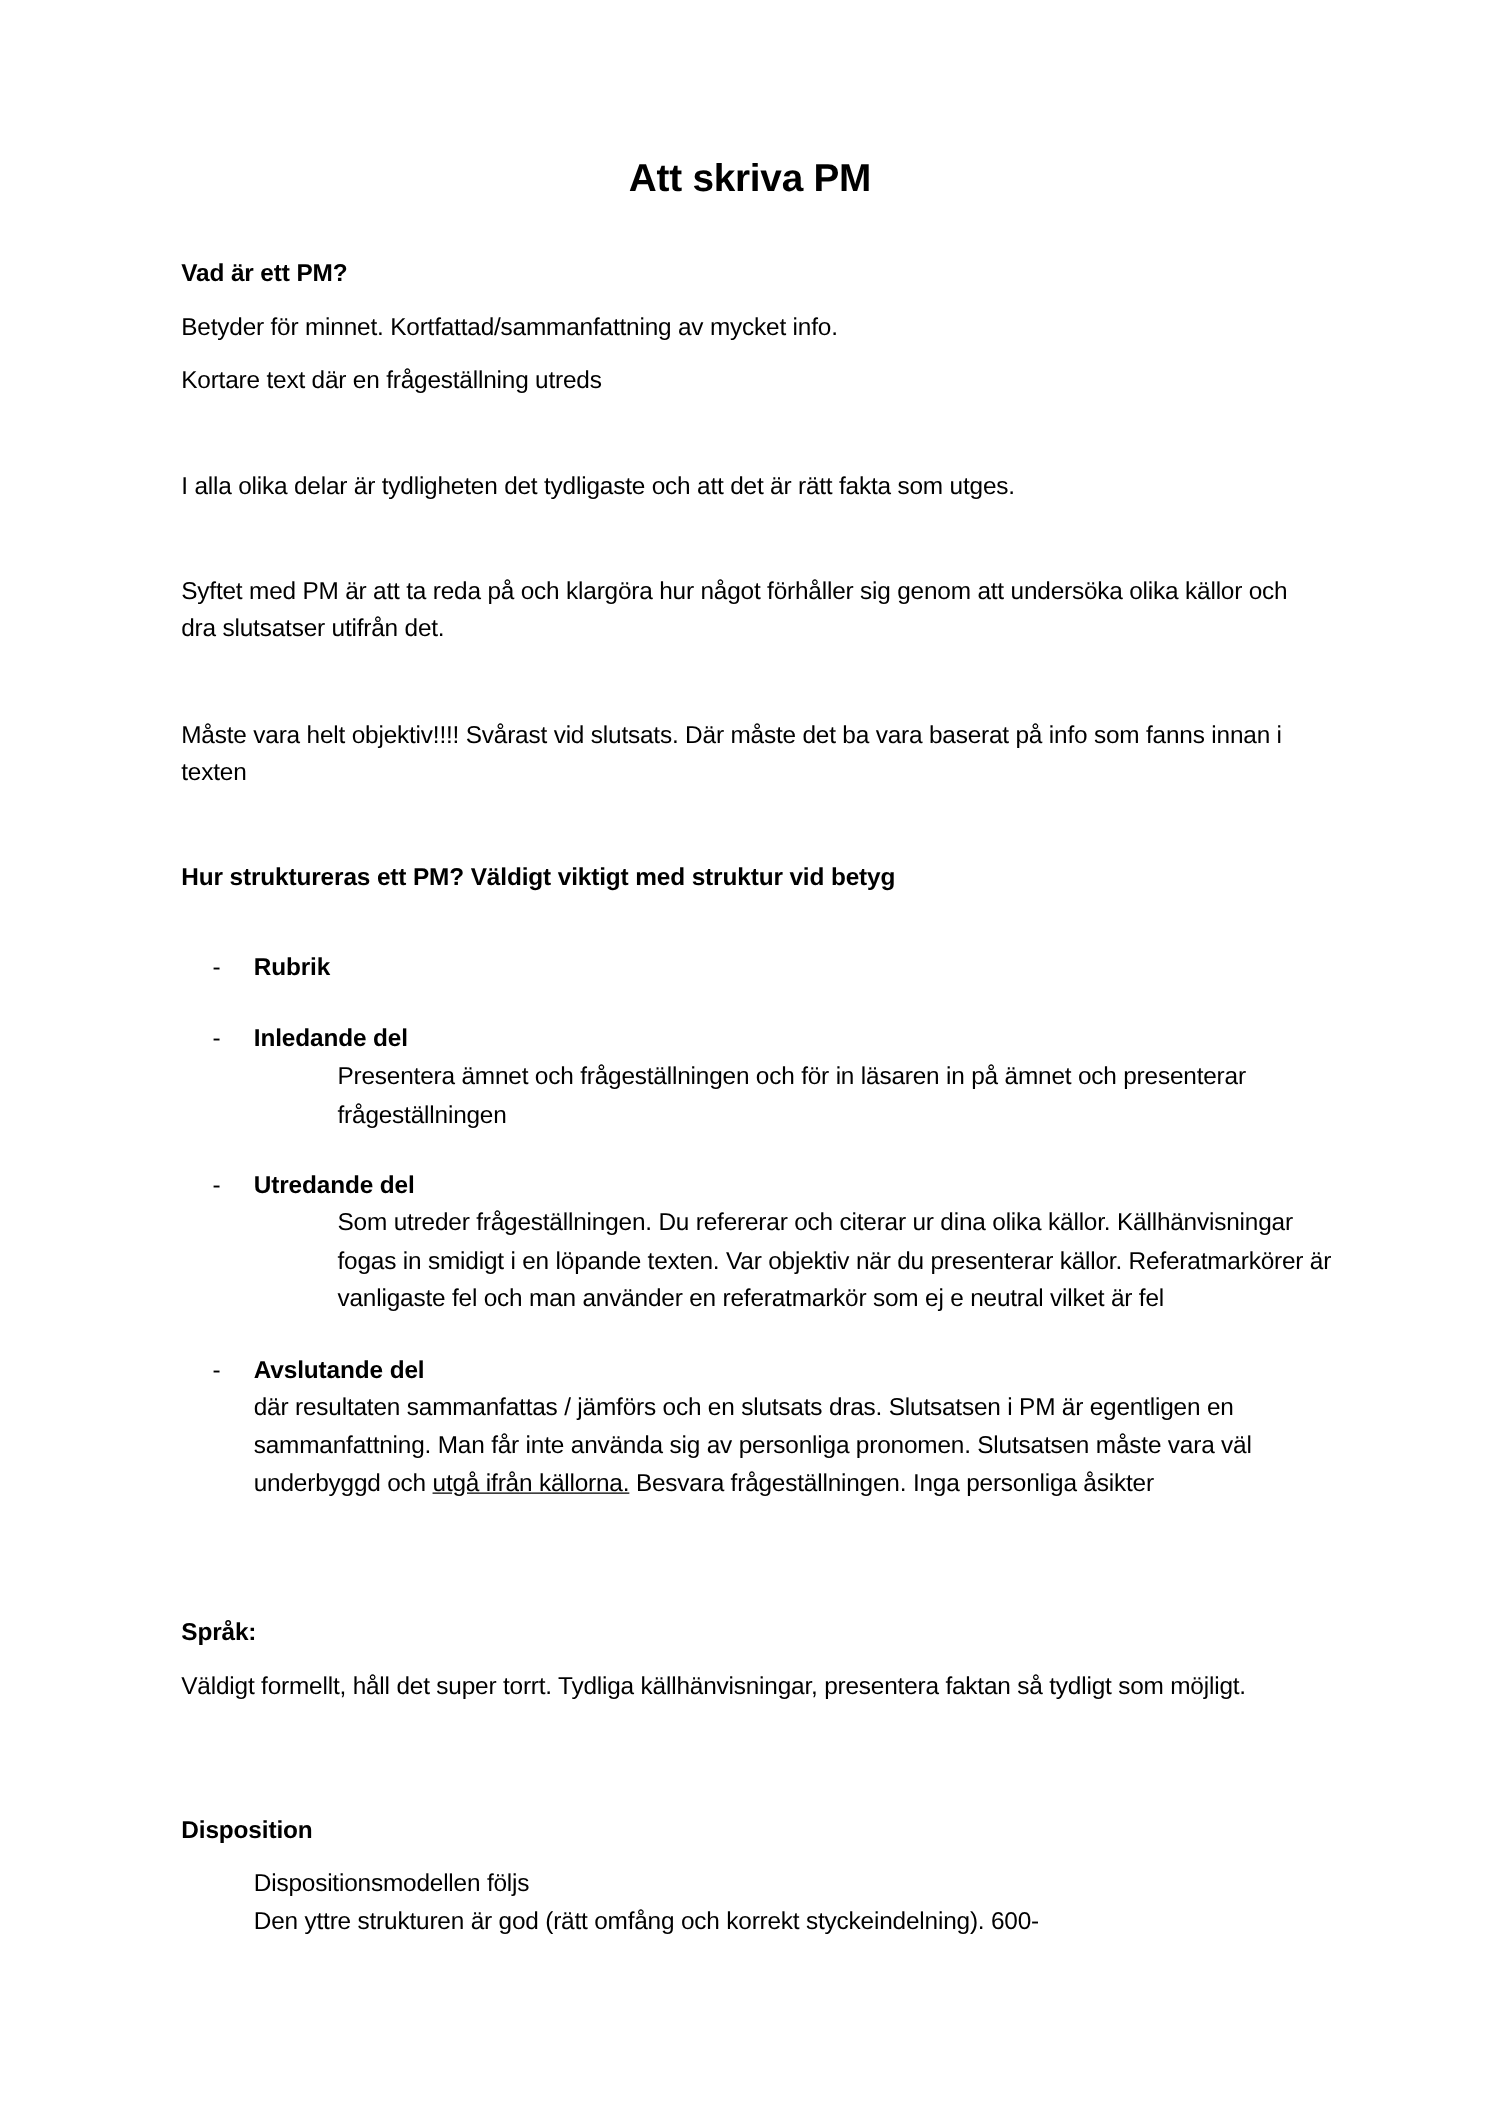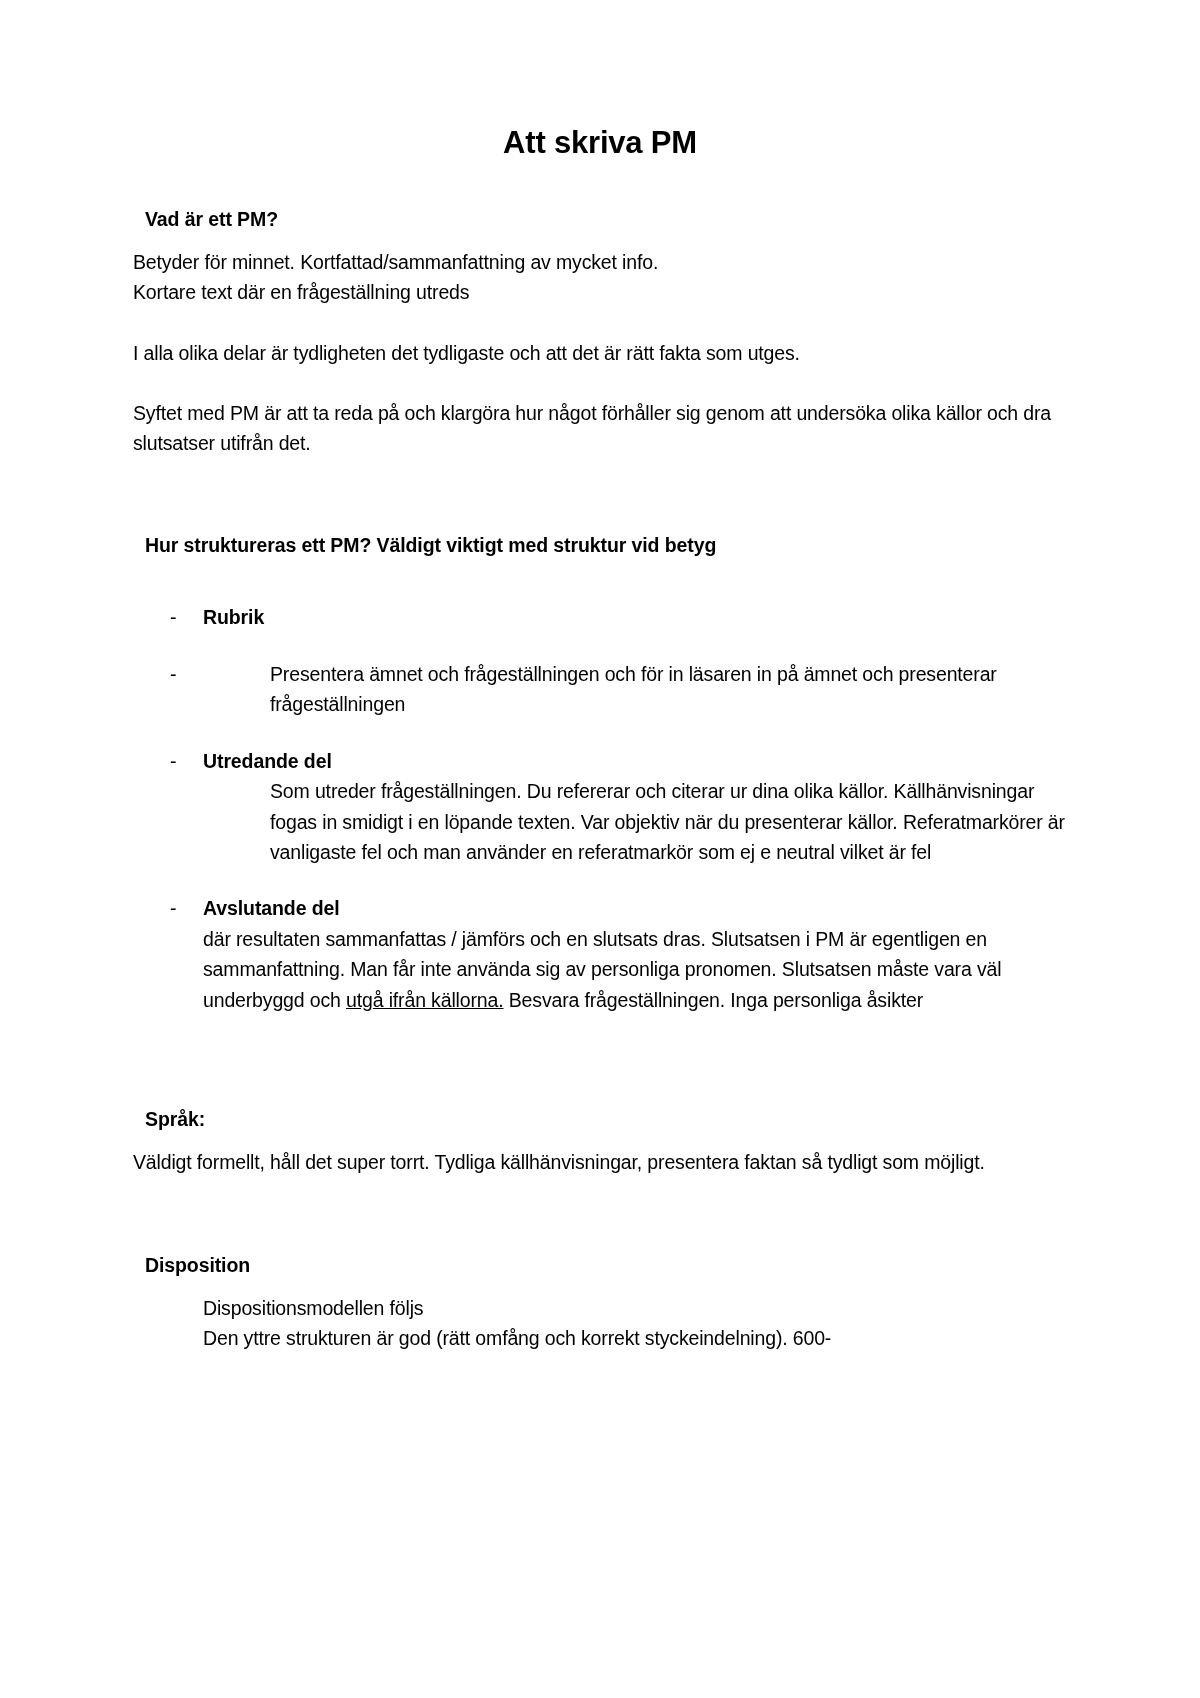--- a/index.html
+++ b/index.html
@@ -41,21 +41,21 @@
     font-size: 19.5px;
     font-weight: bold;
     line-height: 1.52;
     margin: 12px;
     letter-spacing: -0.1px;
   }
 
   p.para {
     font-size: 19.5px;
     line-height: 1.56;
-    margin: 0;
+    margin: 12px;
     letter-spacing: -0.15px;
   }
   .gap-md { height: 30px; }
   .gap-xl { height: 62px; }
   .gap-xxl { height: 78px; }
 
   .bullet-list {
     margin: 0;
     padding: 0;
     list-style: none;
@@ -114,36 +114,38 @@
     <div class="gap-md"></div>
 
     <p class="para">I alla olika delar är tydligheten det tydligaste och att det är rätt fakta som utges.</p>
 
     <div class="gap-md"></div>
 
     <p class="para">Syftet med PM är att ta reda på och klargöra  hur något förhåller sig genom att undersöka olika källor och dra slutsatser utifrån det.</p>
 
     <div class="gap-md"></div>
 
+    <p class="para">Måste vara helt objektiv!!!! Svårast vid slutsats. Där måste det ba vara baserat på info som fanns innan i texten</p>
 
     <div class="gap-md"></div>
 
     <div class="sec-heading">Hur struktureras ett PM? Väldigt viktigt med struktur vid betyg</div>
 
     <div class="gap-md"></div>
 
     <ul class="bullet-list">
 
       <li class="bullet-item">
         <span class="bullet-mark">-</span>
         <div class="bullet-title">Rubrik</div>
       </li>
 
       <li class="bullet-item">
         <span class="bullet-mark">-</span>
+        <div class="bullet-title">Inledande del</div>
         <div class="bullet-body indented">Presentera ämnet och frågeställningen och för in läsaren in på ämnet och presenterar frågeställningen</div>
       </li>
 
       <li class="bullet-item">
         <span class="bullet-mark">-</span>
         <div class="bullet-title">Utredande del</div>
         <div class="bullet-body indented">Som utreder frågeställningen. Du refererar och citerar ur dina olika källor. Källhänvisningar fogas in smidigt i en löpande texten. Var objektiv när du presenterar källor. Referatmarkörer är vanligaste fel och man använder en referatmarkör som ej e neutral vilket är fel</div>
       </li>
 
       <li class="bullet-item">

